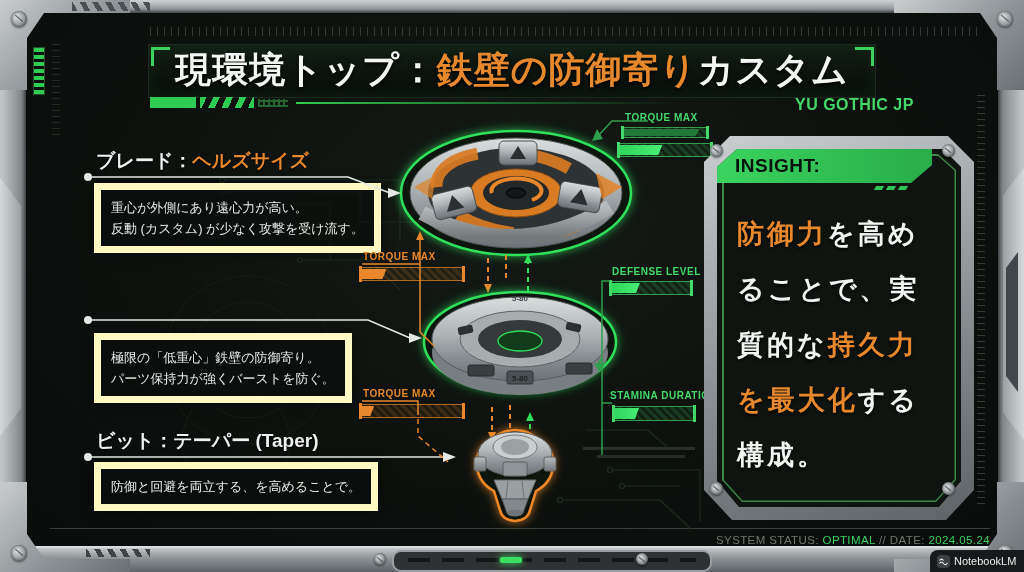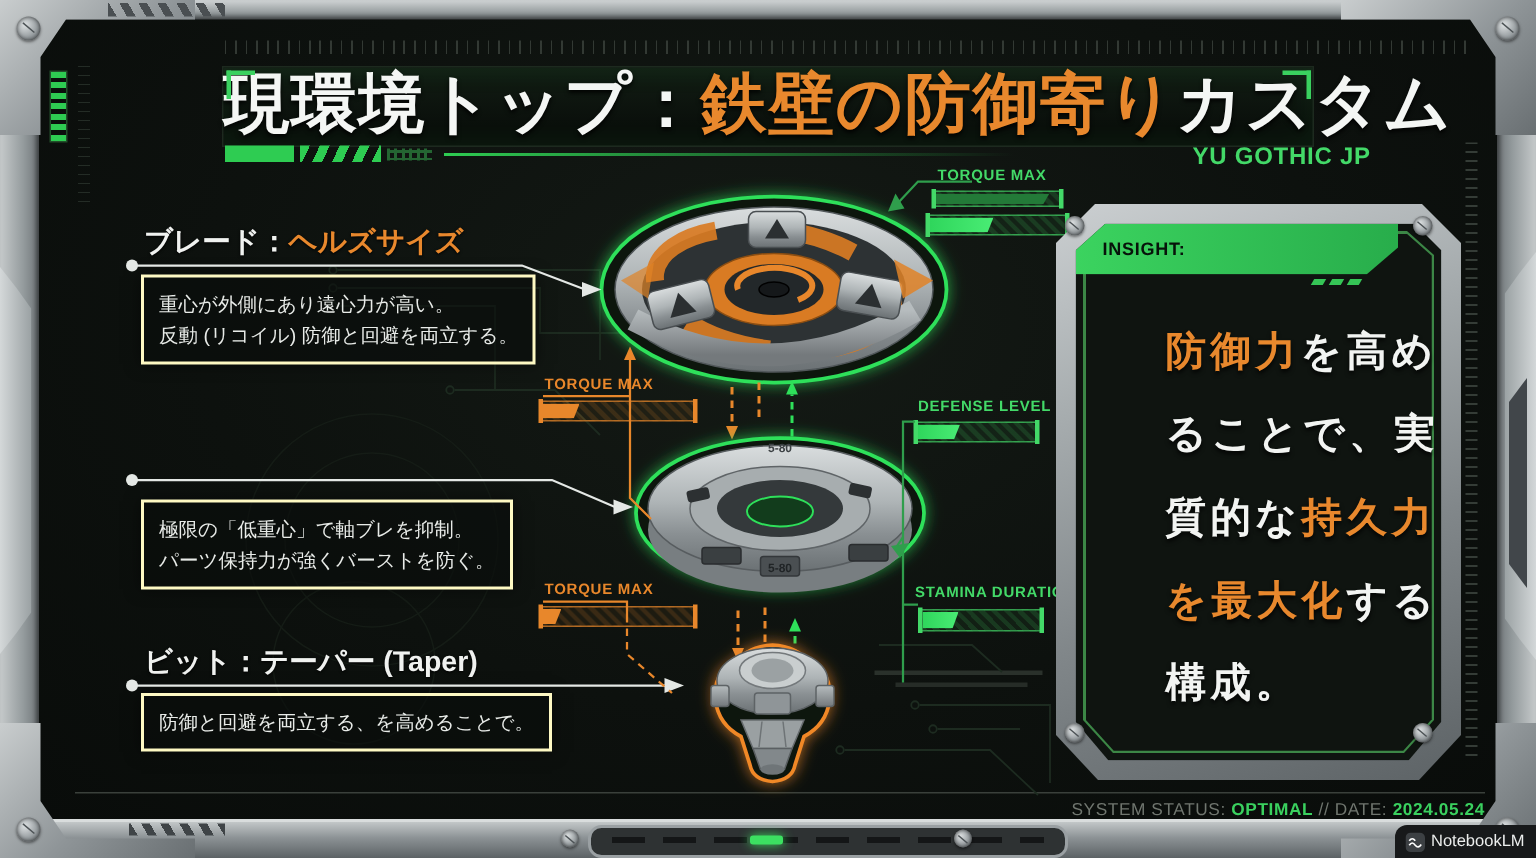--- a/index.html
+++ b/index.html
@@ -17,39 +17,39 @@
   .ticks-left{left:52px;top:44px;width:8px;height:96px;opacity:.8;
     background:repeating-linear-gradient(180deg,#2a332c 0 1px,transparent 1px 6px);}
   .led-strip{left:33px;top:47px;width:10px;height:46px;border:1px solid #234f2b;
     background:repeating-linear-gradient(180deg,#2ecc52 0 4px,rgba(0,0,0,0) 4px 7px);}
   .micro1{left:583px;top:447px;width:112px;height:3px;background:#2a312b;}
   .micro2{left:597px;top:455px;width:88px;height:3px;background:#262c27;}
   
   .title-bar{left:148px;top:44px;width:726px;height:52px;
     background:linear-gradient(180deg,#121d14 0%,#0a0f0b 75%);
     border:1px solid #1d2a1f;box-shadow:inset 0 0 22px rgba(46,224,90,.07);}
-  .title-text{width:100%;text-align:center;line-height:50px;font-size:44px;font-weight:900;
+  .title-text{width:100%;text-align:center;line-height:50px;font-size:36px;font-weight:900;
     letter-spacing:1px;color:#f4f6f4;text-shadow:0 2px 3px rgba(0,0,0,.85);white-space:nowrap;}
   .hl{color:#e8882d;}
   .brk{width:16px;height:16px;}
   .brk-l{left:151px;top:47px;border-left:3px solid #3ad15f;border-top:3px solid #3ad15f;}
   .brk-r{left:855px;top:47px;border-right:3px solid #3ad15f;border-top:3px solid #3ad15f;}
   .stripe-bar{left:150px;top:97px;width:140px;height:11px;}
   .sb-solid{left:0;top:0;width:46px;height:11px;background:#2ecc52;}
   .sb-stripes{left:50px;top:0;width:54px;height:11px;
     background:repeating-linear-gradient(115deg,#2ecc52 0 6px,transparent 6px 12px);}
   .sb-dots{left:108px;top:2px;width:30px;height:8px;opacity:.8;
     background-image:repeating-linear-gradient(90deg,#2a7a3b 0 2px,transparent 2px 5px),
                      repeating-linear-gradient(0deg,#2a7a3b 0 2px,transparent 2px 5px);}
   .title-underline{left:296px;top:102px;width:380px;height:2px;
     background:linear-gradient(90deg,#2ecc52,rgba(46,204,82,0));}
   .font-credit{left:795px;top:96px;font-size:16px;font-weight:800;letter-spacing:.5px;color:#43d968;}
   
   .sec-head{font-size:19px;font-weight:800;color:#f0f2f0;text-shadow:0 1px 2px #000;white-space:nowrap;}
-  .sec-box{border:2px solid #fef9c3;background:rgba(10,13,11,.62);padding:7px 10px;
+  .sec-box{border:7px solid #fef9c3;background:rgba(10,13,11,.62);padding:7px 10px;
     color:#e8ebe8;font-size:13px;line-height:1.62;white-space:nowrap;display:inline-block;
     box-shadow:0 0 10px rgba(0,0,0,.5);}
   
   .m-label{font-size:10px;font-weight:800;letter-spacing:.5px;white-space:nowrap;}
   .lab-g{color:#43d968;} .lab-o{color:#e8872b;}
   .meter{height:12px;border:1px solid rgba(67,217,104,.65);
     background:rgba(67,217,104,.07);
     background-image:repeating-linear-gradient(45deg,rgba(67,217,104,.14) 0 3px,transparent 3px 6px);}
   .meter::before,.meter::after{content:"";position:absolute;top:-2px;bottom:-2px;width:3px;background:#43d968;}
   .meter::before{left:-2px;} .meter::after{right:-2px;}
@@ -67,25 +67,25 @@
     clip-path:polygon(26px 0,244px 0,270px 26px,270px 354px,242px 384px,28px 384px,0 354px,0 26px);}
   .ins-dark{left:13px;top:13px;width:244px;height:358px;background:#0f1410;
     clip-path:polygon(20px 0,226px 0,244px 18px,244px 332px,222px 358px,22px 358px,0 332px,0 18px);}
   .gb{position:absolute;inset:5px;background:#3c8746;
     clip-path:polygon(18px 0,calc(100% - 18px) 0,100% 16px,100% calc(100% - 22px),calc(100% - 20px) 100%,20px 100%,0 calc(100% - 22px),0 16px);}
   .gb-in{position:absolute;inset:1.5px;background:#0f1410;
     clip-path:polygon(17px 0,calc(100% - 17px) 0,100% 15px,100% calc(100% - 21px),calc(100% - 19px) 100%,19px 100%,0 calc(100% - 21px),0 15px);}
   .ins-header{left:0;top:0;width:215px;height:34px;
     background:linear-gradient(90deg,#3bd35f,#28ad4b);
     clip-path:polygon(0 0,215px 0,215px 16px,194px 34px,0 34px);
-    line-height:34px;padding-left:18px;font-size:12px;font-weight:800;color:#07130a;letter-spacing:.5px;box-sizing:border-box;}
+    line-height:34px;padding-left:18px;font-size:19px;font-weight:800;color:#07130a;letter-spacing:.5px;box-sizing:border-box;}
   .ins-dashes{left:158px;top:37px;width:40px;height:4px;display:flex;gap:4px;}
   .ins-dashes i{display:block;width:8px;height:4px;background:#35c556;transform:skewX(-30deg);}
   .ins-text{left:20px;top:58px;width:208px;font-size:27px;font-weight:800;line-height:2.05;
-    letter-spacing:3px;color:#f2f4f2;text-shadow:0 2px 3px rgba(0,0,0,.8);margin-left:40px;}
+    letter-spacing:3px;color:#f2f4f2;text-shadow:0 2px 3px rgba(0,0,0,.8);}
   
   .f-top{left:0;top:0;width:1024px;height:13px;background:linear-gradient(180deg,#d0d4d5,#9aa0a2 60%,#737a7d);box-shadow:inset 0 -2px 3px rgba(0,0,0,.45);}
   .f-bottom{left:0;top:546px;width:1024px;height:26px;background:linear-gradient(180deg,#c2c7c8,#8b9194 45%,#5c6265);border-top:2px solid #d9dddd;box-sizing:border-box;}
   .f-left{left:0;top:0;width:26px;height:572px;background:linear-gradient(90deg,#c6cacb,#949b9d 60%,#6e7477);box-shadow:inset -2px 0 3px rgba(0,0,0,.45);}
   .f-right{left:998px;top:0;width:26px;height:572px;background:linear-gradient(270deg,#c6cacb,#949b9d 60%,#6e7477);box-shadow:inset 2px 0 3px rgba(0,0,0,.45);}
   .corner{background:linear-gradient(135deg,#c9cdce,#8f9598 55%,#696f72);}
   .c-tl{left:0;top:0;width:130px;height:90px;clip-path:polygon(0 0,130px 0,130px 13px,44px 13px,27px 38px,27px 90px,0 90px);}
   .c-tr{left:894px;top:0;width:130px;height:90px;clip-path:polygon(0 0,130px 0,130px 90px,103px 90px,103px 38px,86px 13px,0 13px);}
   .c-bl{left:0;top:482px;width:130px;height:90px;clip-path:polygon(0 0,27px 0,27px 52px,44px 77px,130px 77px,130px 90px,0 90px);}
   .c-br{left:894px;top:482px;width:130px;height:90px;clip-path:polygon(103px 0,130px 0,130px 90px,0 90px,0 77px,86px 77px,103px 52px);}
@@ -105,21 +105,21 @@
   .bottom-panel{left:392px;top:550px;width:316px;height:18px;background:#2e3233;
     border:2px solid #9aa0a3;border-radius:9px;}
   .bp-dashes{position:absolute;left:14px;right:14px;top:6px;height:4px;
     background:repeating-linear-gradient(90deg,#141617 0 22px,transparent 22px 34px);}
   .bp-led{position:absolute;left:106px;top:5px;width:22px;height:6px;background:#3ce061;
     border-radius:2px;box-shadow:0 0 7px #3ce061;}
   
   .foot-line{left:50px;top:528px;width:940px;height:1px;background:#3a403b;}
   .foot-left{left:50px;top:534px;font-size:11.5px;letter-spacing:.6px;color:#70766f;white-space:nowrap;}
   .foot-right{right:34px;top:534px;font-size:11.5px;letter-spacing:.4px;color:#70766f;white-space:nowrap;text-align:right;}
-  .foot-green{color:#3ad15f;font-weight:700;}
+  .foot-green{color:#3ad15f;font-weight:400;}
   
   .badge{left:930px;top:550px;width:94px;height:22px;background:#17191a;border-radius:8px 0 0 0;
     display:flex;align-items:center;gap:4px;padding-left:7px;box-sizing:border-box;z-index:60;}
   .badge-text{font-size:11px;color:#eceeed;font-weight:400;}
   .z5{z-index:5}.z15{z-index:15}.z16{z-index:16}.z18{z-index:18}.z30{z-index:30}.z40{z-index:40}
 </style>
 </head>
 <body>
 
 <div id="stage">
@@ -167,25 +167,25 @@
     <div class="abs sb-solid"></div>
     <div class="abs sb-stripes"></div>
     <div class="abs sb-dots"></div>
   </div>
   <div class="abs title-underline z16"></div>
   <div class="abs font-credit z16">YU GOTHIC JP</div>
 
   <div class="abs sec-head z16" style="left:96px;top:148px"><span>ブレード：</span><span class="hl">ヘルズサイズ</span></div>
   <div class="abs sec-box z16" style="left:94px;top:183px">
     <div>重心が外側にあり遠心力が高い。</div>
-    <div>反動 (リコイル) 防御と回避を両立する。</div>
+    <div>反動 (カスタム) が少なく攻撃を受け流す。</div>
   </div>
 
   <div class="abs sec-box z16" style="left:94px;top:333px">
-    <div>極限の「低重心」で軸ブレを抑制。</div>
+    <div>極限の「低重心」鉄壁の防御寄り。</div>
     <div>パーツ保持力が強くバーストを防ぐ。</div>
   </div>
 
   <div class="abs sec-head z16" style="left:96px;top:428px"><span>ビット：テーパー (Taper)</span></div>
   <div class="abs sec-box z16" style="left:94px;top:462px">
     <div>防御と回避を両立する、を高めることで。</div>
   </div>
 
   <div class="abs m-label lab-g z16" style="left:625px;top:112px">TORQUE MAX</div>
   <div class="abs meter z16" style="left:622px;top:127px;width:84px;height:9px">

